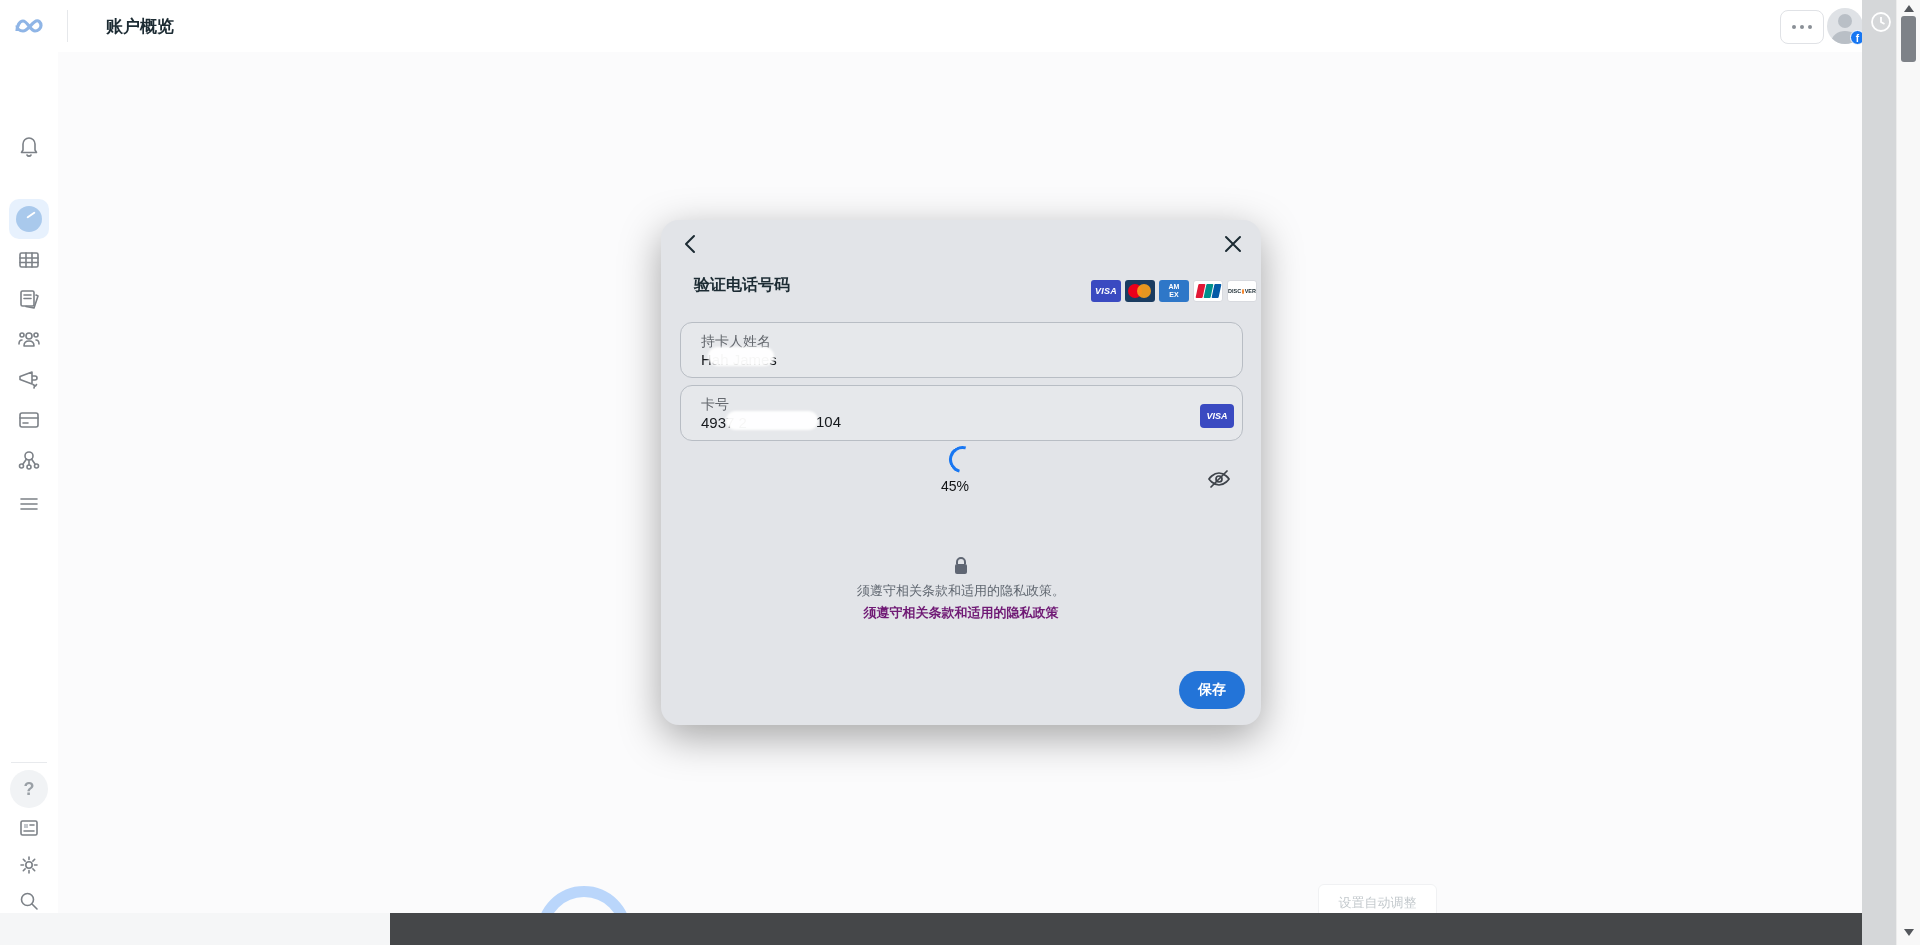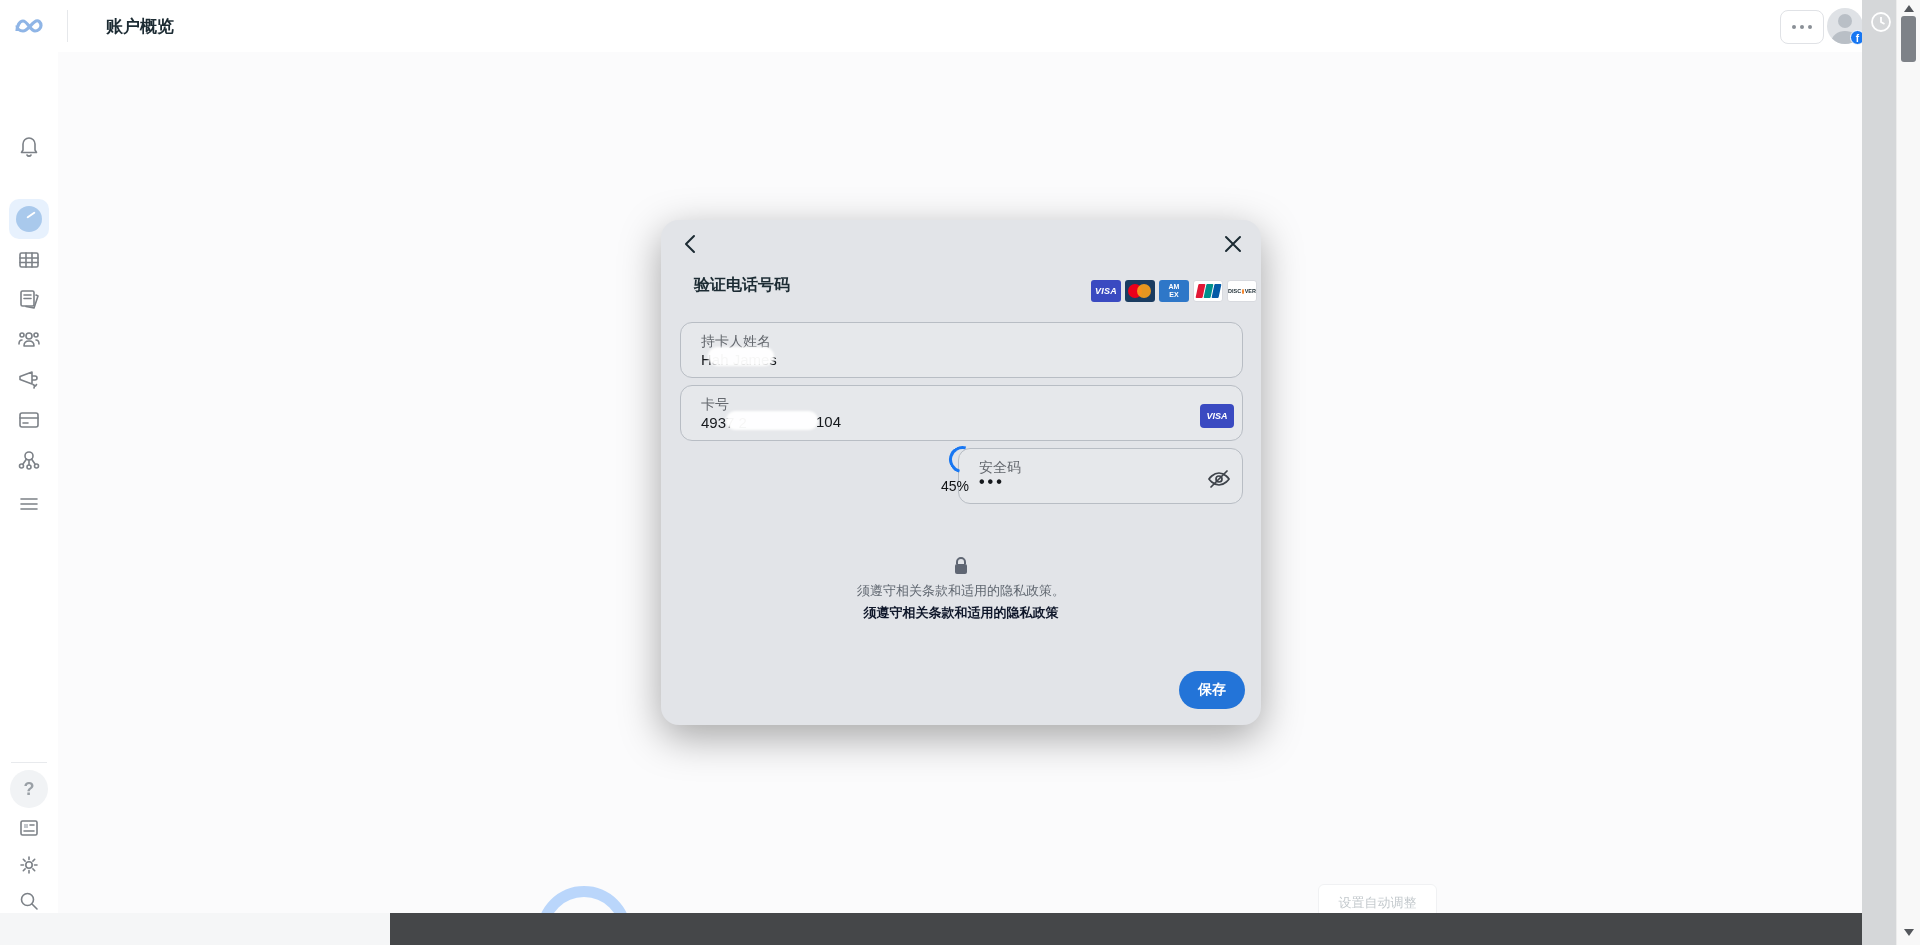--- a/index.html
+++ b/index.html
@@ -141,21 +141,21 @@
   .redact { position:absolute; background:rgba(255,255,255,.96); border-radius:9px; filter:blur(1px); }
   #redact-name { left:47px; top:127px; width:66px; height:19px; }
   #redact-card { left:65px; top:191px; width:92px; height:19px; }
   #card-suffix { position:absolute; left:155px; top:193px; font-size:15px; color:#16191d; }
   #visa-badge { left:539px; top:184px; width:34px; height:24px; background:#3a4ac1; border-radius:4px; color:#fff;
      font-size:9px; font-weight:bold; font-style:italic; text-align:center; line-height:24px; }
   #cvc-dots { letter-spacing:3px; font-weight:bold; font-size:16px; top:24px; }
   #eye-icon { left:545px; top:246px; width:26px; height:26px; }
   #lock-icon { left:292px; top:336px; }
   #secure-note { left:0; top:362px; width:600px; text-align:center; font-size:13px; color:#606770; }
-  #terms-link { left:0; top:384px; width:600px; text-align:center; font-size:13px; font-weight:bold; color:#0f172a; }
+  #terms-link { left:0; top:384px; width:600px; text-align:center; font-size:13px; font-weight:bold; color:#701a75; }
   #save-btn { left:518px; top:451px; width:66px; height:38px; background:#2374d8; border:none; border-radius:19px;
      color:#fff; font-size:14px; font-weight:bold; }
 
   
   #spinner { left:949px; top:446px; width:27px; height:27px; border-radius:50%; border:3px solid #1877f2;
      border-right-color:transparent; border-bottom-color:transparent; transform:rotate(-30deg); z-index:20; }
   #progress-label { left:941px; top:478px; width:50px; font-size:14px; color:#101214; z-index:20; }
 
   svg.ic { stroke:#7c8187; fill:none; stroke-width:1.6; stroke-linecap:round; stroke-linejoin:round; }
   svg.dark { stroke:#1c2b33; stroke-width:2; }
@@ -438,24 +438,20 @@
   <div class="redact" id="redact-name"></div>
 
   <div class="field" id="field-card">
     <span class="f-label">卡号</span>
     <span class="f-value">4937 2</span>
   </div>
   <div class="redact" id="redact-card"></div>
   <span id="card-suffix">104</span>
   <div class="abs" id="visa-badge">VISA</div>
 
-  <div class="field" id="field-cvc">
-    <span class="f-label">安全码</span>
-    <span class="f-value" id="cvc-dots">•••</span>
-  </div>
   <div class="abs" id="eye-icon">
     <svg width="26" height="26" viewBox="0 0 26 26" fill="none" stroke="#3e434a" stroke-width="1.7" stroke-linecap="round">
       <path d="M3 13s4-6 10-6 10 6 10 6-4 6-10 6-10-6-10-6z"></path>
         <circle cx="13" cy="13" r="3"></circle>
         <path d="M5 21L21 5"></path>
     </svg>
   </div>
 
   <div class="abs" id="lock-icon">
     <svg width="16" height="20" viewBox="0 0 16 20">

